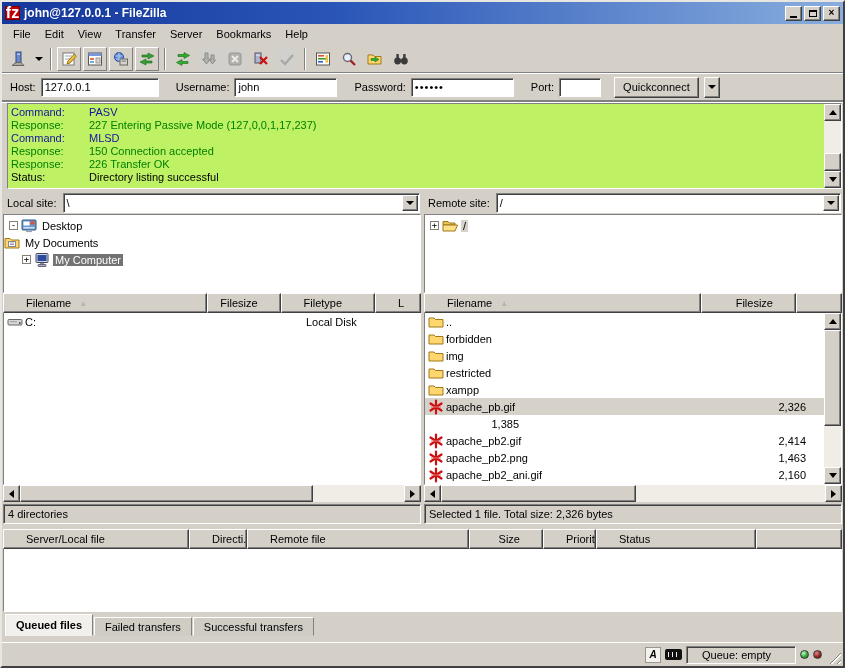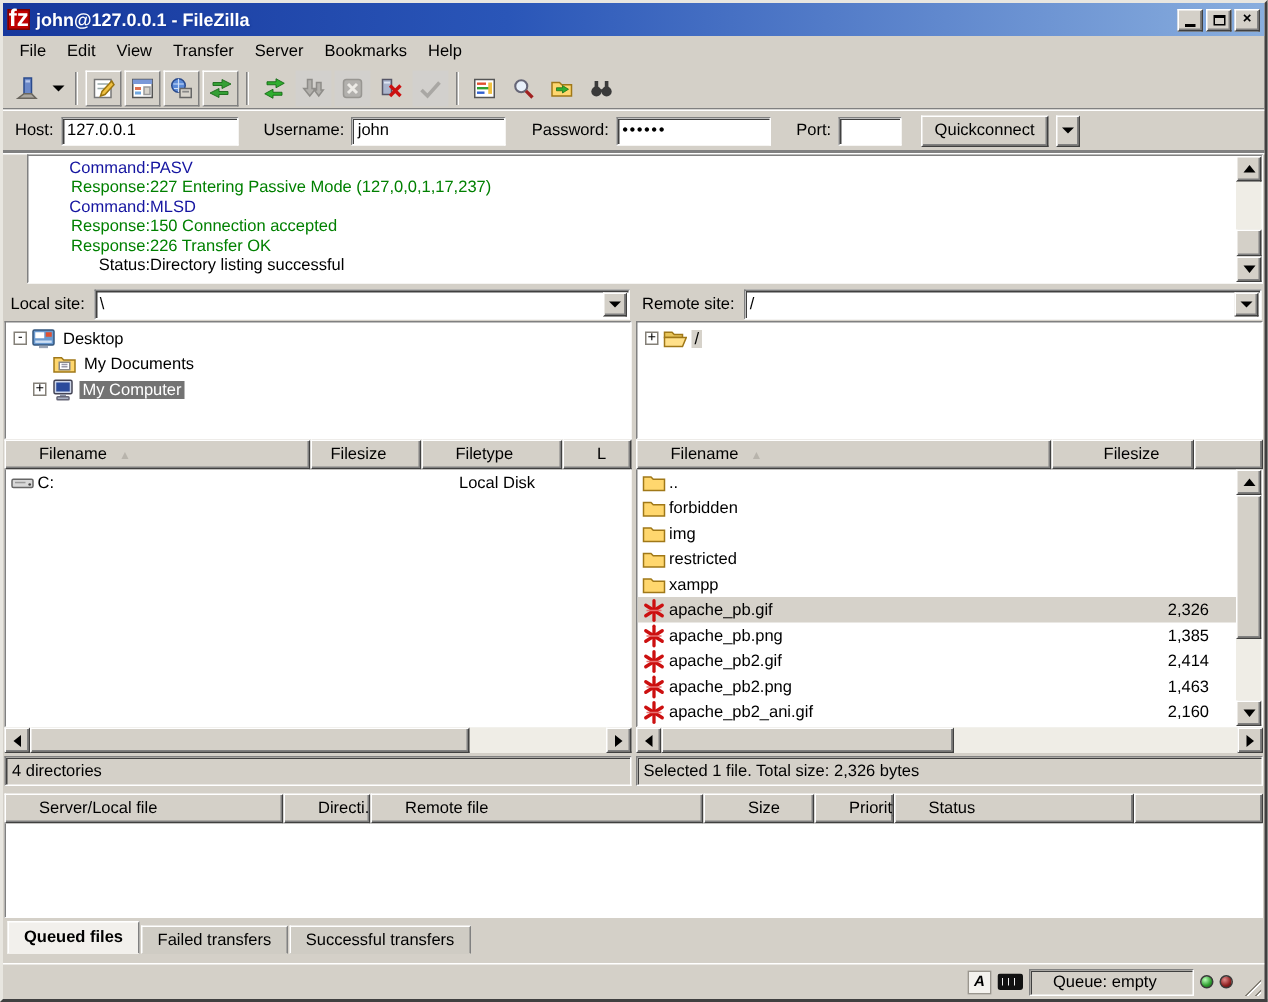--- a/index.html
+++ b/index.html
@@ -34,22 +34,22 @@
   .drop{width:13px;height:22px;display:flex;align-items:center;justify-content:center;}
   .arr-d{width:0;height:0;border-left:4px solid transparent;border-right:4px solid transparent;border-top:4px solid #000;}
   .dis{filter:grayscale(1) opacity(.55);}
   
   .quickbar{height:28px;display:flex;align-items:center;gap:5px;padding-left:8px;flex:0 0 auto;
     border-bottom:2px solid;border-color:#808080;box-shadow:0 1px 0 #fff;}
   .qc-input{height:19px;padding:2px 3px;display:flex;align-items:center;}
   .qbtn{height:21px;padding:2px 8px;background:#d4d0c8;display:flex;align-items:center;}
   .qbtn-drop{width:16px;height:21px;background:#d4d0c8;display:flex;align-items:center;justify-content:center;}
   
-  .logwrap{height:86px;position:relative;flex:0 0 auto;background:#ffffff;border:1px solid;
-    border-color:#808080 #fff #fff #808080;margin:1px 1px 0 16px;text-align:right;}
+  .logwrap{height:86px;position:relative;flex:0 0 auto;background:#bef264;border:1px solid;
+    border-color:#808080 #fff #fff #808080;margin:1px 1px 0 5px;}
   .log{position:absolute;left:1px;top:1px;right:18px;bottom:1px;overflow:hidden;padding:1px 2px;}
   .log-line{display:flex;line-height:13px;white-space:nowrap;}
   .log-line .lab{width:78px;flex:0 0 auto;}
   .log-line.cmd{color:#1414a0;}
   .log-line.resp{color:#008000;}
   .log-line.stat{color:#000;}
   
   .vscroll{position:absolute;top:0;right:0;bottom:0;width:17px;background:#efede6;}
   .hscroll{height:17px;background:#efede6;position:relative;flex:0 0 auto;}
   .sbtn{position:absolute;width:17px;height:17px;background:#d4d0c8;display:flex;align-items:center;justify-content:center;}
@@ -358,21 +358,21 @@
             <svg viewBox="0 0 16 16">
                 <rect x="1" y="2" width="14" height="10" rx="1" fill="#6a9ad0" stroke="#33567e"></rect>
                 <rect x="2.5" y="3.5" width="6" height="4" fill="#fff"></rect>
                 <rect x="9.5" y="3.5" width="4" height="3" fill="#e05030"></rect>
                 <rect x="2.5" y="9" width="11" height="1.6" fill="#cfe0f4"></rect>
                 <rect x="5" y="12.5" width="6" height="1.6" fill="#9aa4b4"></rect>
               </svg>
           </span>
           <span class="tlabel">Desktop</span>
         </div>
-        <div class="trow" style="padding-left:31px;">
+        <div class="trow" style="">
           <span class="icon16">
             <svg viewBox="0 0 16 16">
                 <path d="M1 3.5 h5 l1.5 1.5 H15 V13 H1 Z" fill="#ffd76e" stroke="#a07818"></path>
                 <rect x="4.5" y="6.5" width="7" height="5" fill="#fff" stroke="#888"></rect>
                 <line x1="6" y1="8" x2="10" y2="8" stroke="#99a"></line>
                 <line x1="6" y1="9.5" x2="10" y2="9.5" stroke="#99a"></line>
               </svg>
           </span>
           <span class="tlabel">My Documents</span>
         </div>
@@ -551,33 +551,20 @@
                     <path d="M3 8 H13" stroke="#e87070" stroke-width="1"></path>
                   </svg>
                 </span>
                 <span>apache_pb.gif</span>
               </div>
             <div class="cell num" style="width:97px;">
                 <span>2,326</span>
               </div>
           </div>
           <div class="lrow">
-            <div class="cell" style="width:287px;">
-                <span class="icon16">
-                  <svg viewBox="0 0 16 16">
-                    <g stroke="#cc1010" stroke-width="2.2" stroke-linecap="round">
-                      <path d="M8 1.5 V14.5"></path>
-                      <path d="M2.5 4.5 L13.5 11.5"></path>
-                      <path d="M13.5 4.5 L2.5 11.5"></path>
-                    </g>
-                    <path d="M3 8 H13" stroke="#e87070" stroke-width="1"></path>
-                  </svg>
-                </span>
-                <span>apache_pb.png</span>
-              </div>
             <div class="cell num" style="width:97px;">
                 <span>1,385</span>
               </div>
           </div>
           <div class="lrow">
             <div class="cell" style="width:287px;">
                 <span class="icon16">
                   <svg viewBox="0 0 16 16">
                     <g stroke="#cc1010" stroke-width="2.2" stroke-linecap="round">
                       <path d="M8 1.5 V14.5"></path>

